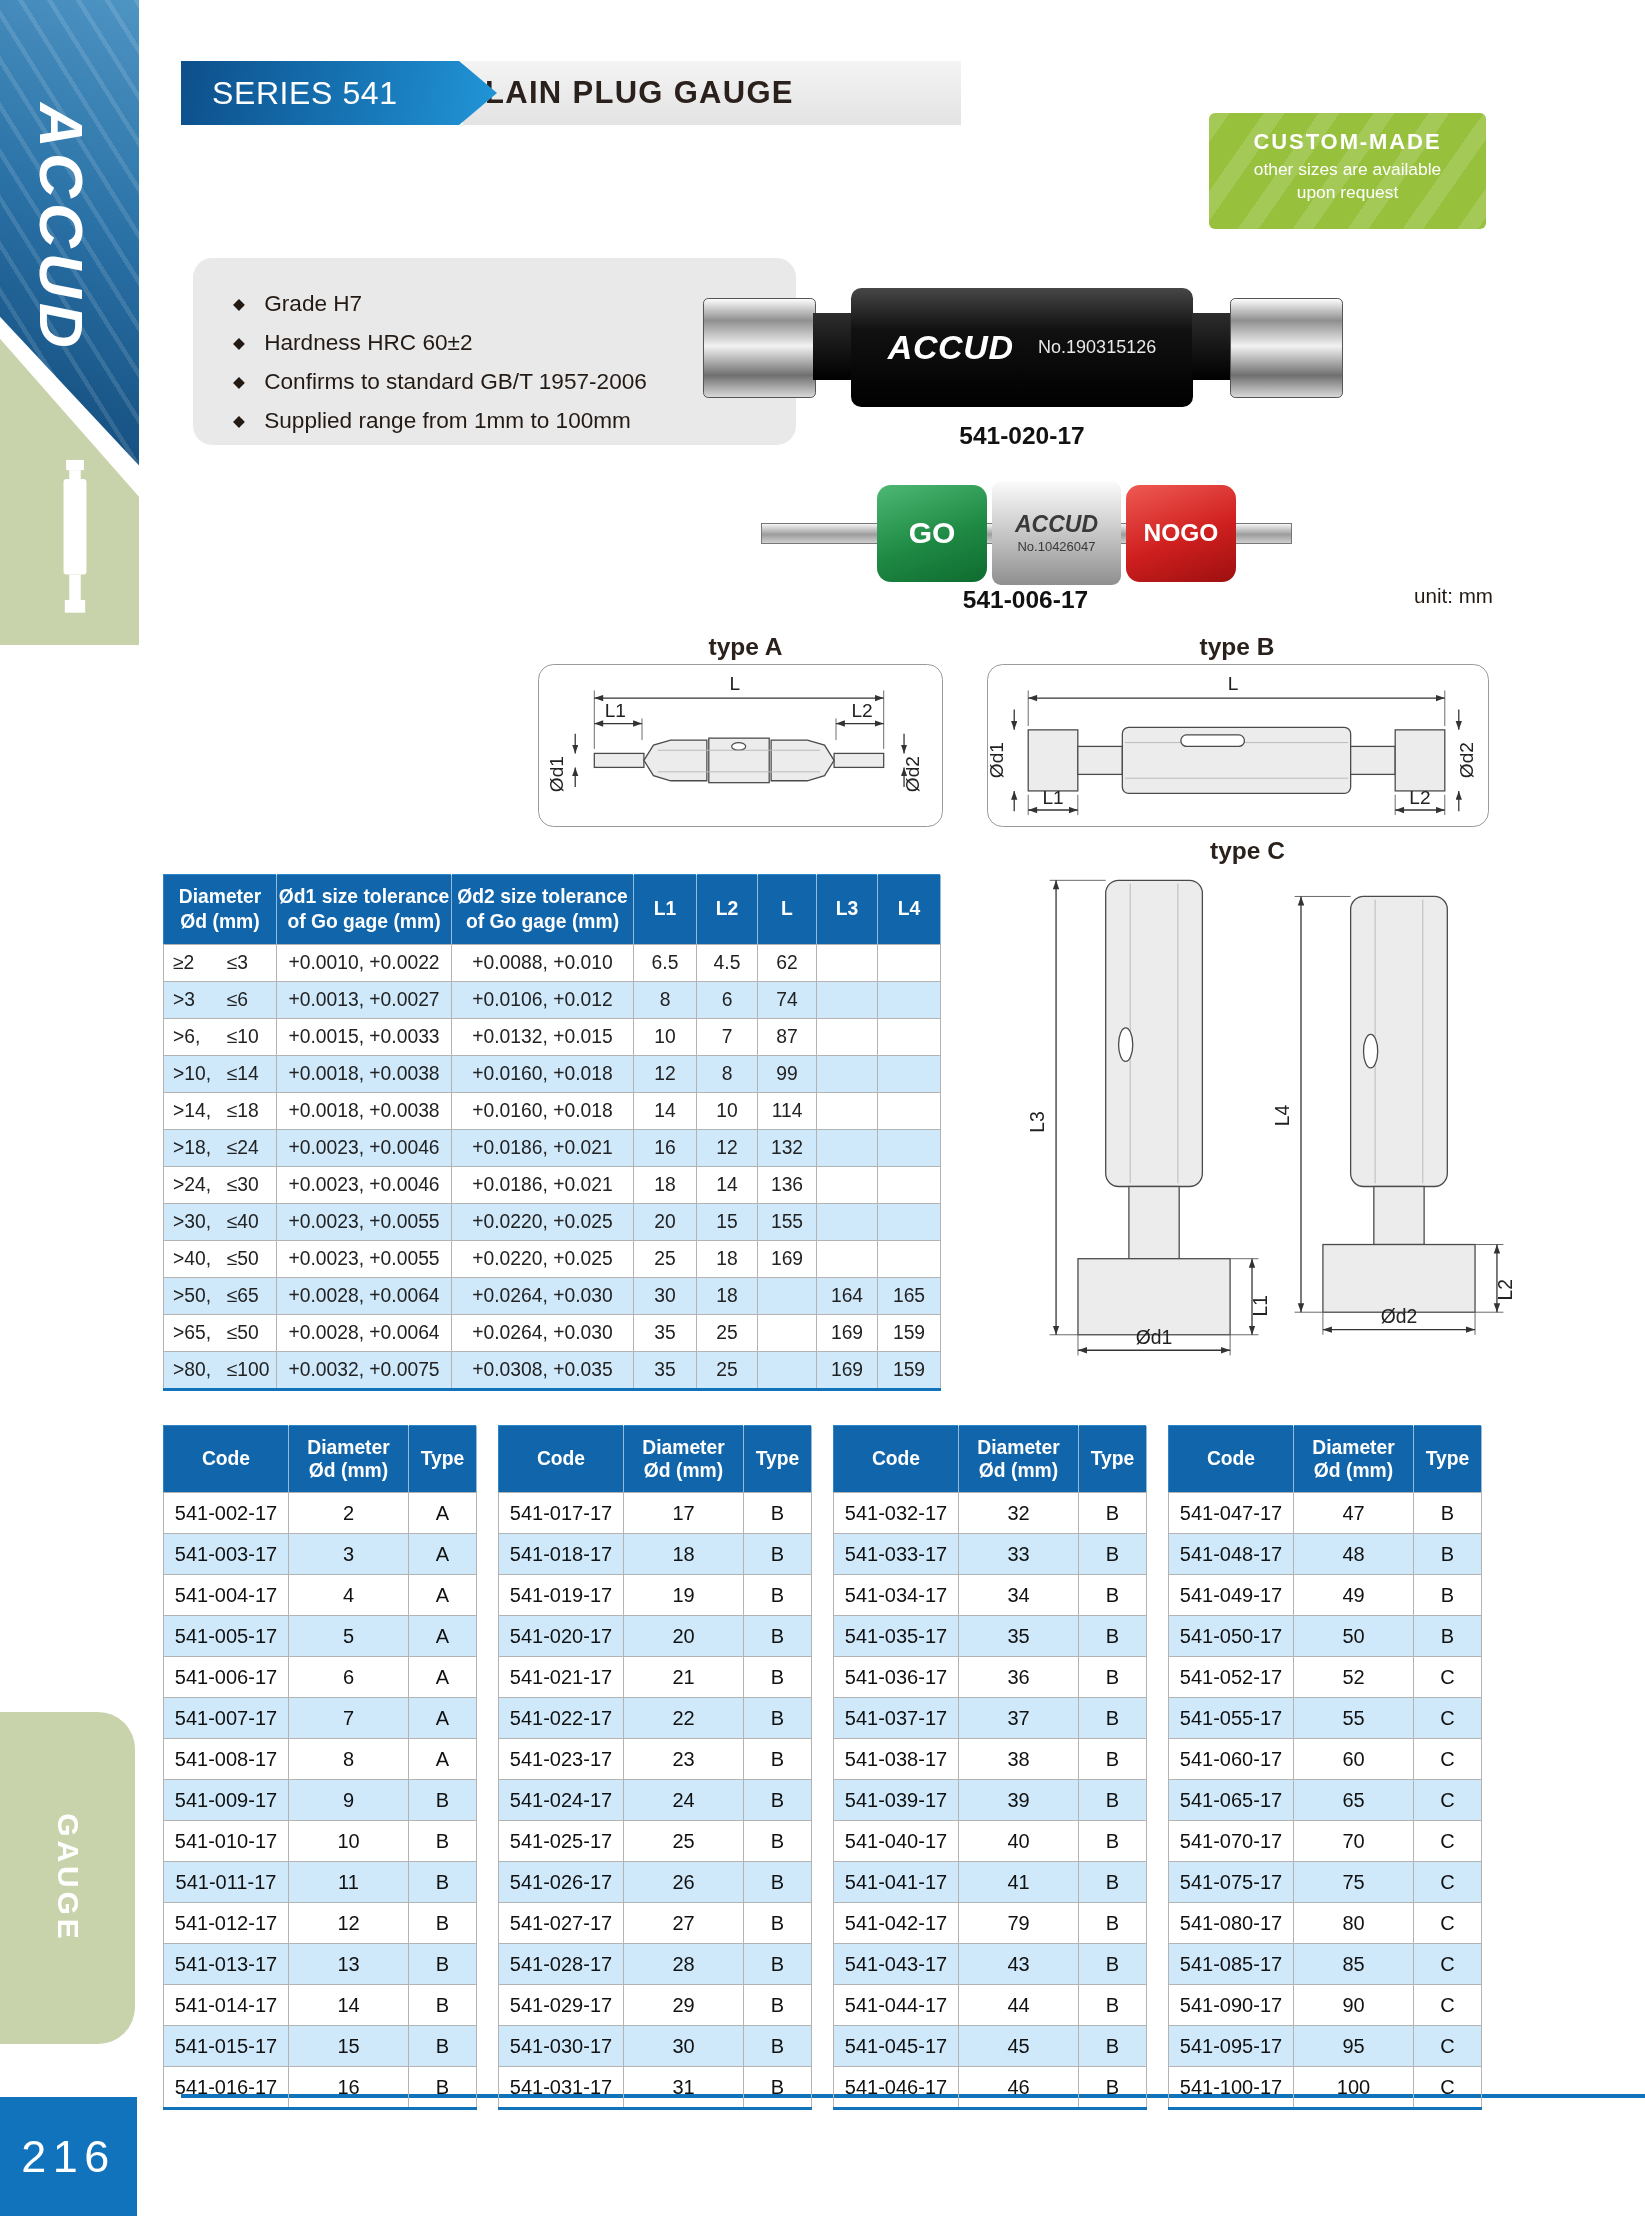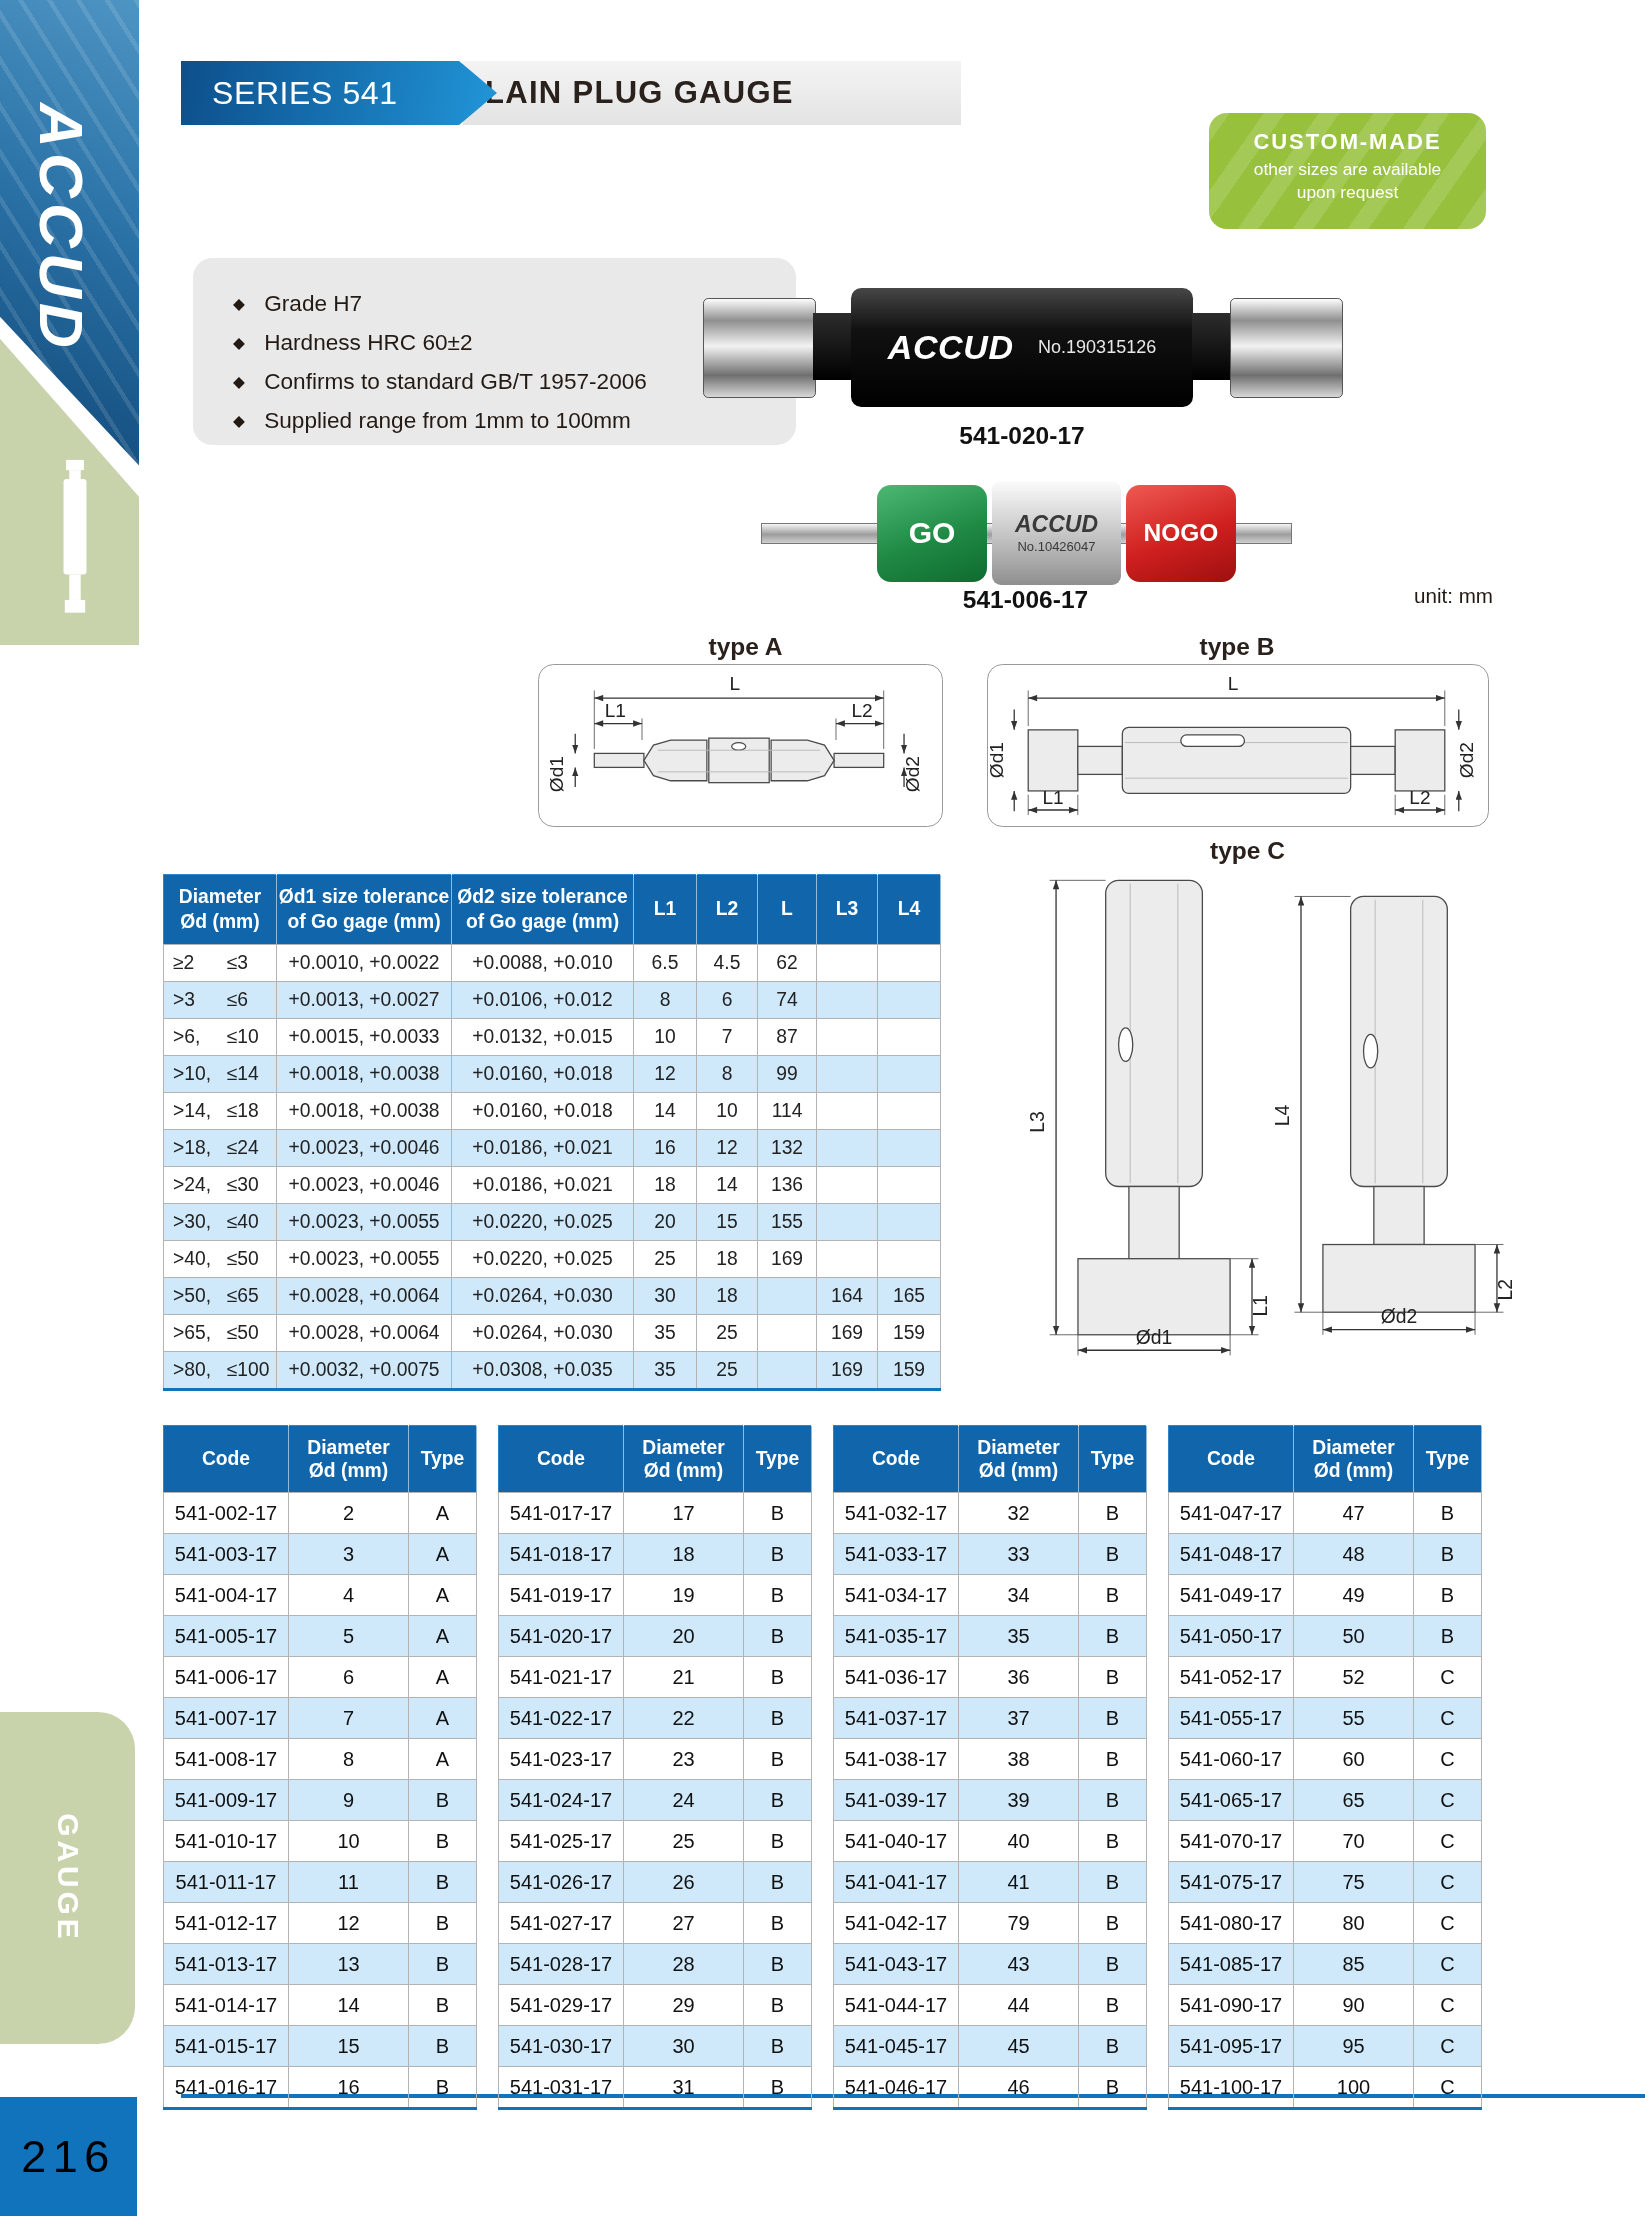--- a/index.html
+++ b/index.html
@@ -16,36 +16,36 @@
   .brand-vert{position:absolute;left:26px;top:103px;writing-mode:vertical-rl;
     font-size:62px;font-weight:bold;font-style:italic;color:#fff;letter-spacing:5.2px;}
   .side-green{left:0;top:0;width:139px;height:645px;background:#c9d3ab;
     clip-path:polygon(0 52.5%,100% 77%,100% 100%,0 100%);}
   .side-plug-icon{left:61px;top:459px;}
   .gauge-tab{left:0;top:1712px;width:135px;height:332px;background:#c9d3ab;
     border-radius:0 37px 37px 0;}
   .gauge-tab span{position:absolute;left:50%;top:50%;transform:translate(-50%,-50%);
     writing-mode:vertical-rl;color:#fff;font-size:30px;font-weight:bold;letter-spacing:3.9px;}
   .page-num{left:0;top:2097px;width:137px;height:119px;background:#1273bd;
-    display:flex;align-items:center;justify-content:center;color:#000000;
+    display:flex;align-items:center;justify-content:center;color:#ffffff;
     font-size:45px;letter-spacing:6.4px;}
   .footer-rule{left:181px;top:2094px;width:1464px;height:3.9px;background:#1273bd;}
 
   
   .series-banner{left:181px;top:61px;width:316px;height:64px;
     background:linear-gradient(100deg,#0d4f8b 0%,#1a7fc0 70%,#2196d8 100%);
     clip-path:polygon(0 0,88% 0,100% 50%,88% 100%,0 100%);
     display:flex;align-items:center;z-index:3;}
   .series-banner span{margin-left:31px;color:#fff;font-size:32px;font-weight:normal;letter-spacing:0.6px;}
   .title-banner{left:463px;top:61px;width:498px;height:64px;
     background:linear-gradient(180deg,#f4f4f4 0%,#e3e3e3 100%);
     display:flex;align-items:center;z-index:2;}
   .title-banner span{color:#2b211c;font-size:31px;font-weight:bold;letter-spacing:1.3px;}
   .custom-badge{left:1209px;top:113px;width:277px;height:116px;background:#97c13d;
-    border-radius:18px;color:#fff;text-align:center;overflow:hidden;}
+    border-radius:6px;color:#fff;text-align:center;overflow:hidden;}
   .custom-badge .wm{position:absolute;inset:0;
     background:repeating-linear-gradient(125deg,rgba(255,255,255,.13) 0 17px,rgba(255,255,255,0) 17px 45px);}
   .custom-badge .t{position:relative;margin-top:15.5px;font-size:22px;font-weight:bold;letter-spacing:1.9px;}
   .custom-badge .s{position:relative;font-size:17.4px;line-height:1.3;margin-top:3.9px;}
 
   
   .features{left:193px;top:258px;width:603px;height:187px;background:#e9e9e9;border-radius:19.3px;}
   .features ul{list-style:none;margin:0;padding:26px 0 0 40px;}
   .features li{display:flex;align-items:center;height:39px;font-size:22.6px;color:#241a14;}
   .features .diam{font-size:15.5px;margin-right:19.3px;color:#241a14;}

